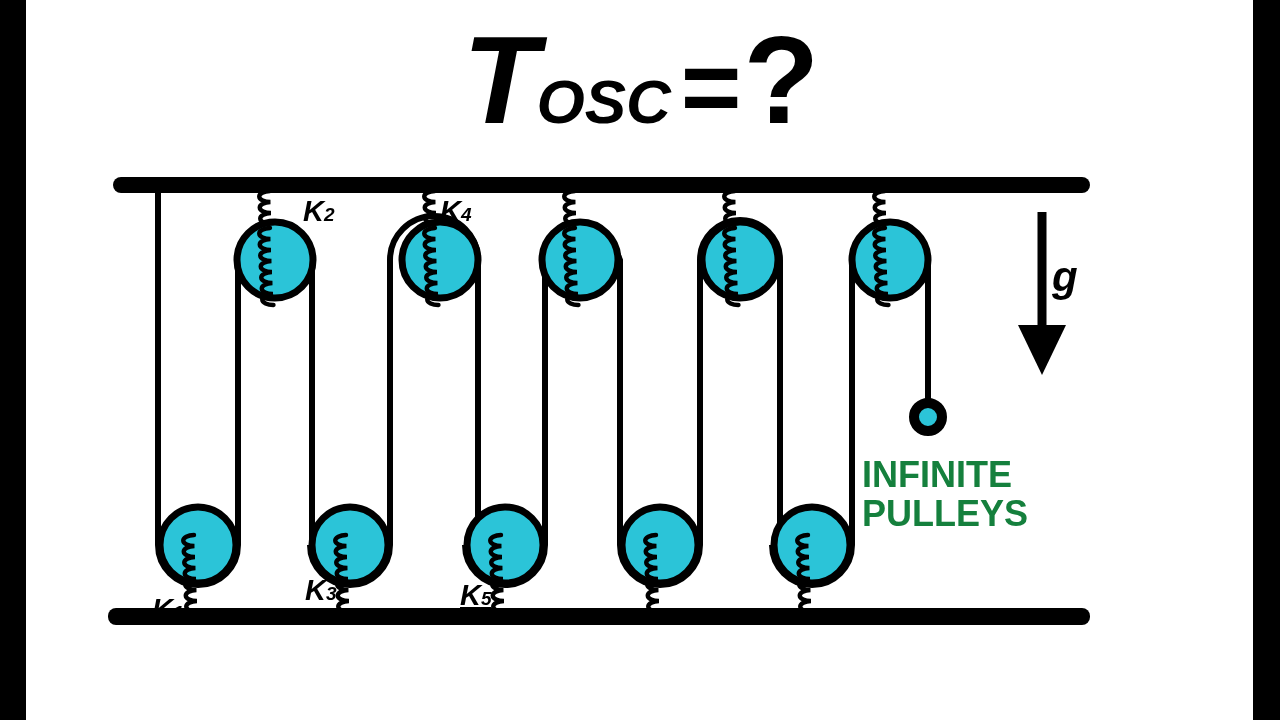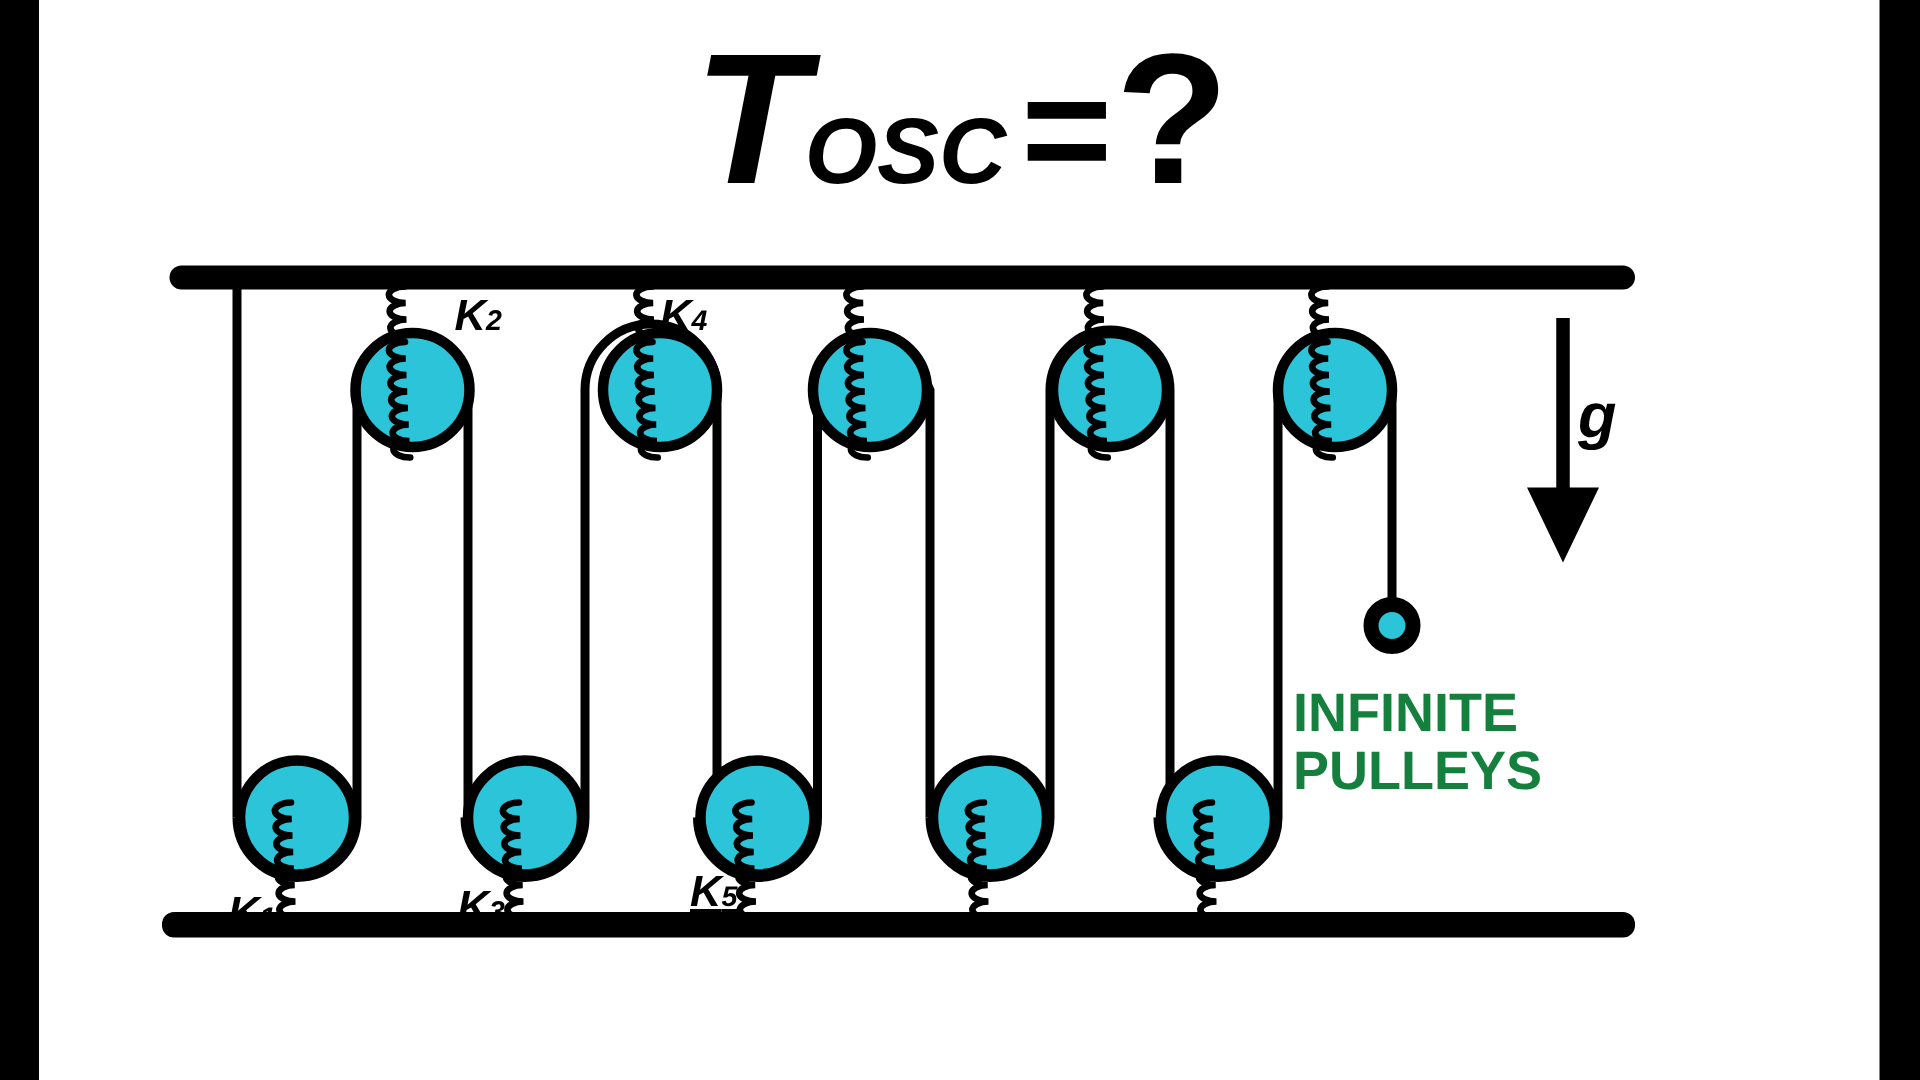--- a/index.html
+++ b/index.html
@@ -225,21 +225,21 @@
   <div class="title-wrap">
     <span class="title"><span>T</span><span class="sub">OSC</span><span class="eq">=</span><span class="qm">?</span></span>
   </div>
 
   <div class="label k-label" style="left:303px; top:197px;"><span>K</span><span class="sub">2</span></div>
 
   <div class="label k-label" style="left:440px; top:197px;"><span>K</span><span class="sub">4</span></div>
 
   <div class="label k-label" style="left:152px; top:595px;"><span>K</span><span class="sub">1</span></div>
 
-  <div class="label k-label" style="left:305px; top:591px;text-align:center;"><span>K</span><span class="sub">3</span></div>
+  <div class="label k-label" style="left:305px; top:576px;text-align:center;"><span>K</span><span class="sub">3</span></div>
 
   <div class="label k-label" style="left:460px; top:581px;text-decoration:underline;"><span>K</span><span class="sub">5</span></div>
 
   <div class="label g-label" style="left:1052px; top:256px;">g</div>
 
   <div class="note" style="left:862px; top:456px;">
     <div>INFINITE</div>
     <div>PULLEYS</div>
   </div>
 

